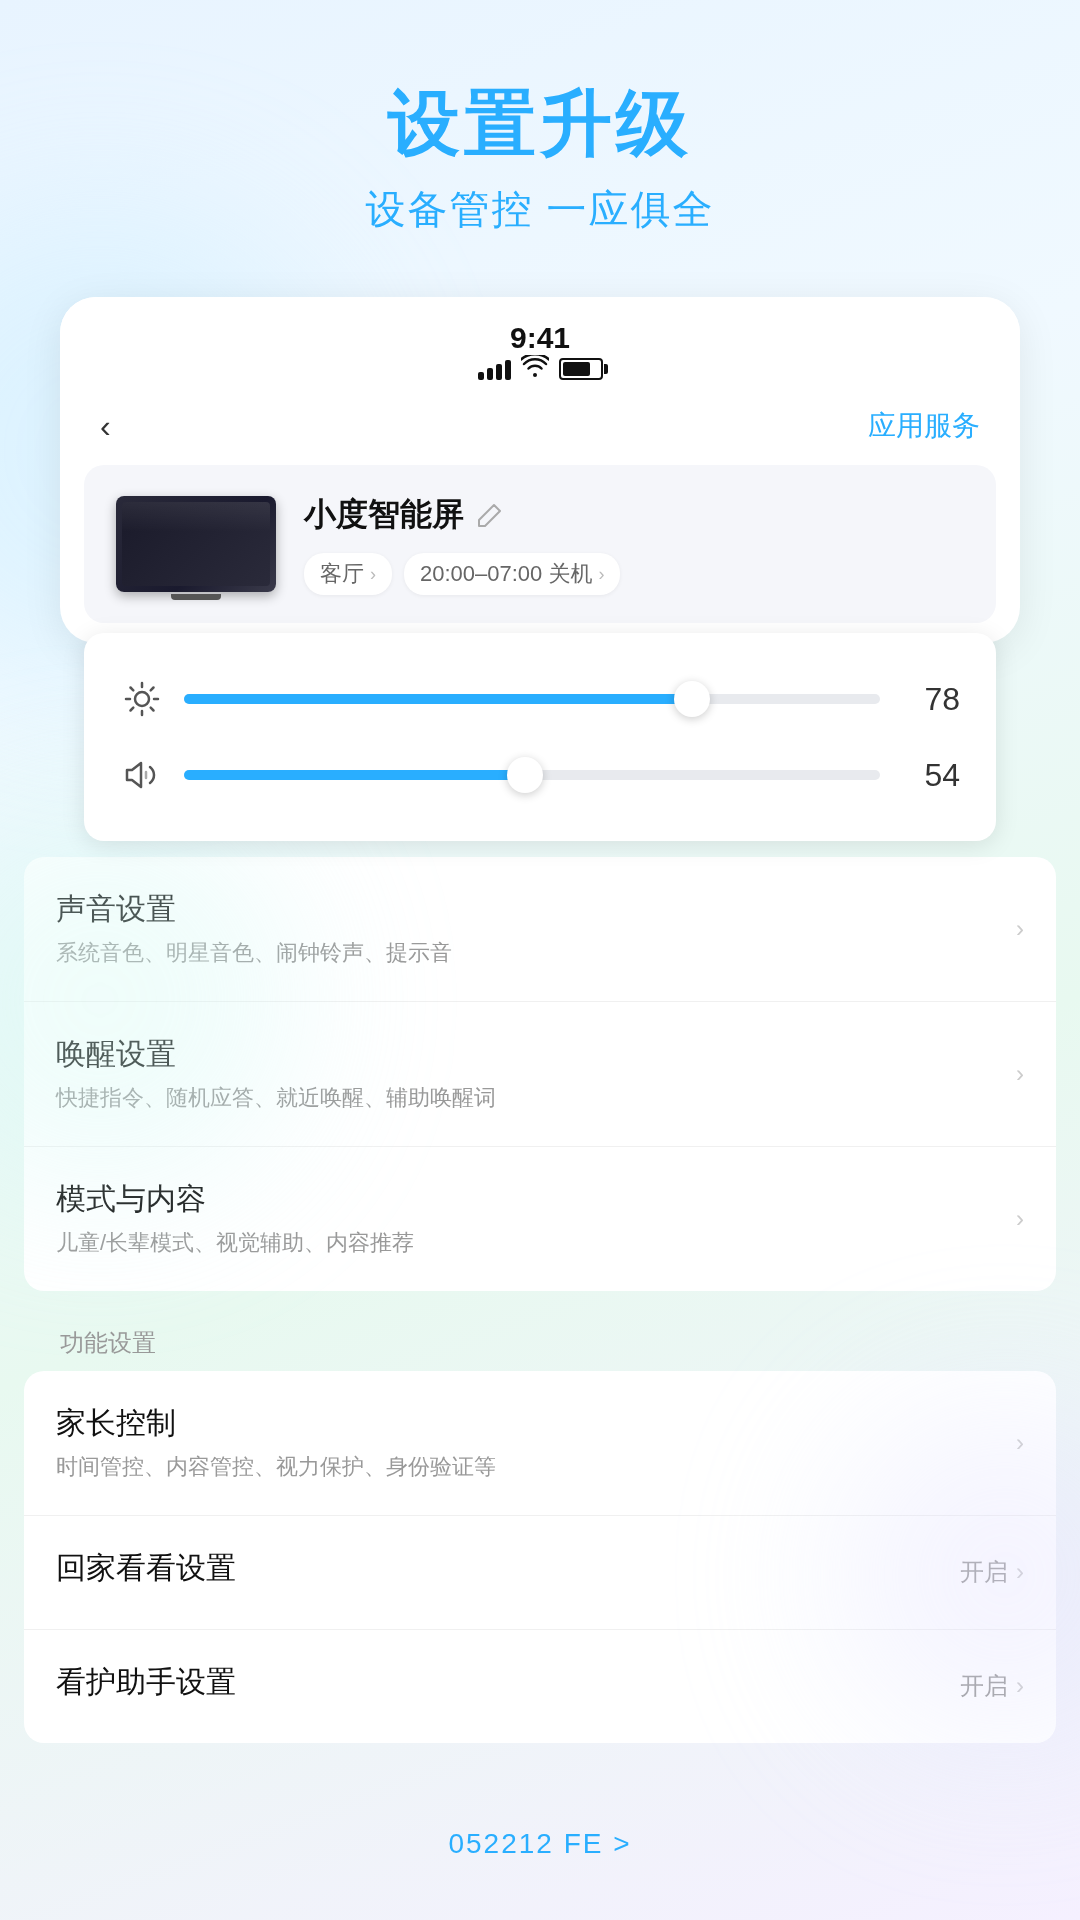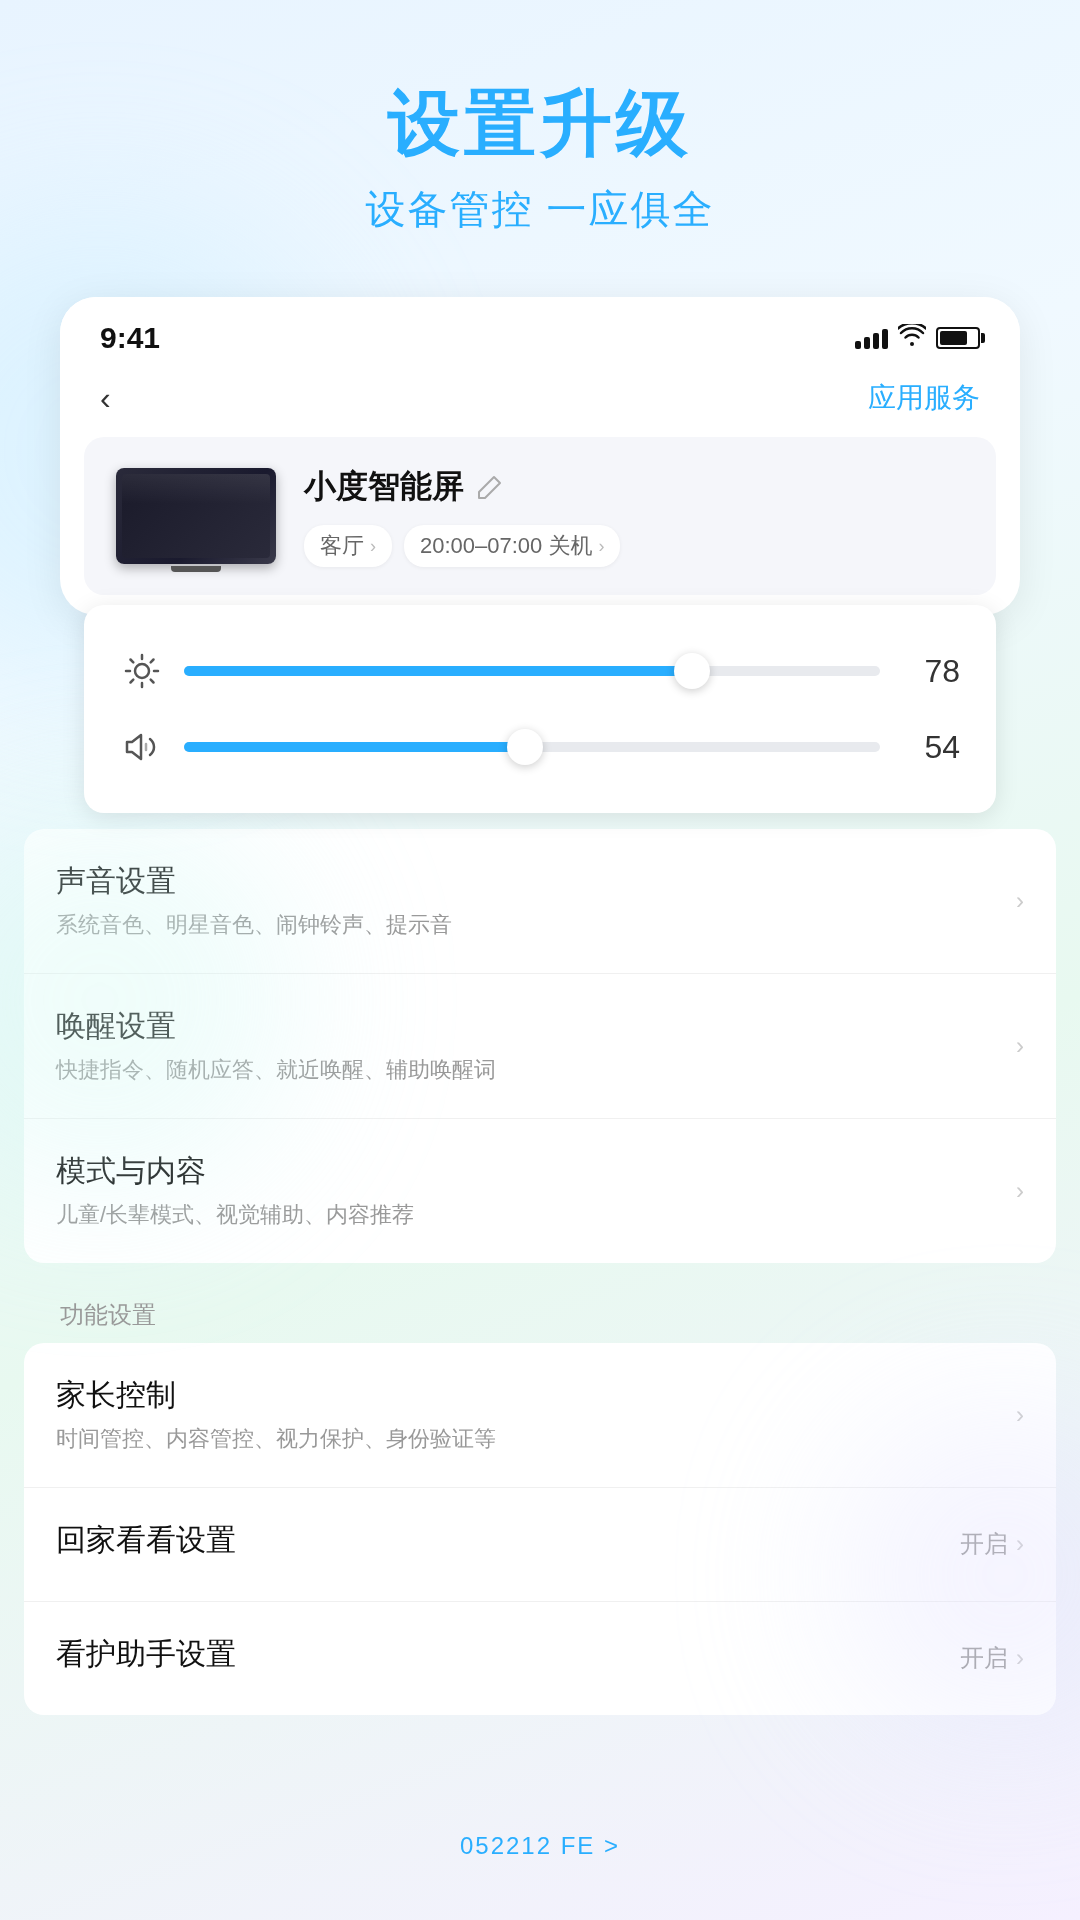--- a/index.html
+++ b/index.html
@@ -72,20 +72,21 @@
       z-index: 2;
     }
 
     
     .status-bar {
       display: flex;
       justify-content: space-between;
       align-items: center;
       padding: 24px 40px 16px;
       background: white;
+      flex-direction: column;
     }
 
     .status-time {
       font-size: 30px;
       font-weight: 600;
       color: #111;
     }
 
     .status-icons {
       display: flex;
@@ -390,21 +391,21 @@
     
     .bottom-area {
       position: absolute;
       bottom: 60px;
       left: 0;
       right: 0;
       text-align: center;
       z-index: 2;
     }
     .bottom-text {
-      font-size: 24px;
+      font-size: 28px;
       color: #29aeff;
       letter-spacing: 2px;
     }
   </style>
 </head>
 <body>
 
 <div class="bg-blob bg-blob-1"></div>
 <div class="bg-blob bg-blob-2"></div>
 <div class="bg-blob bg-blob-3"></div>

